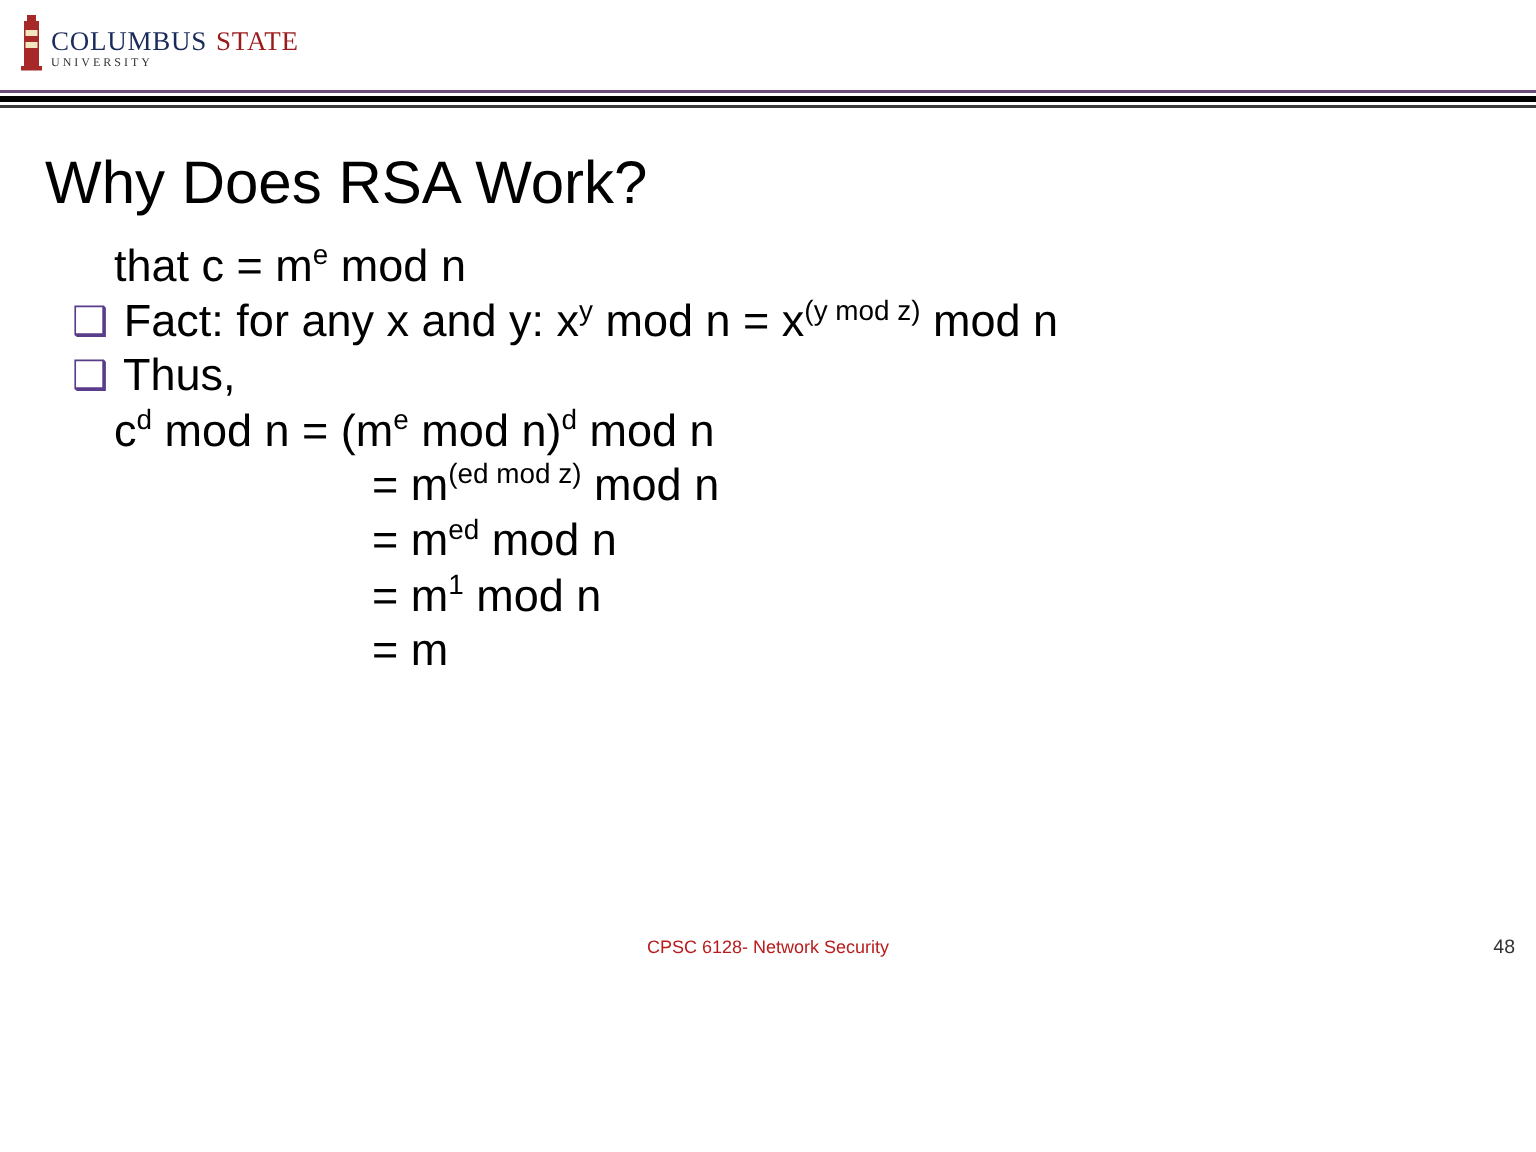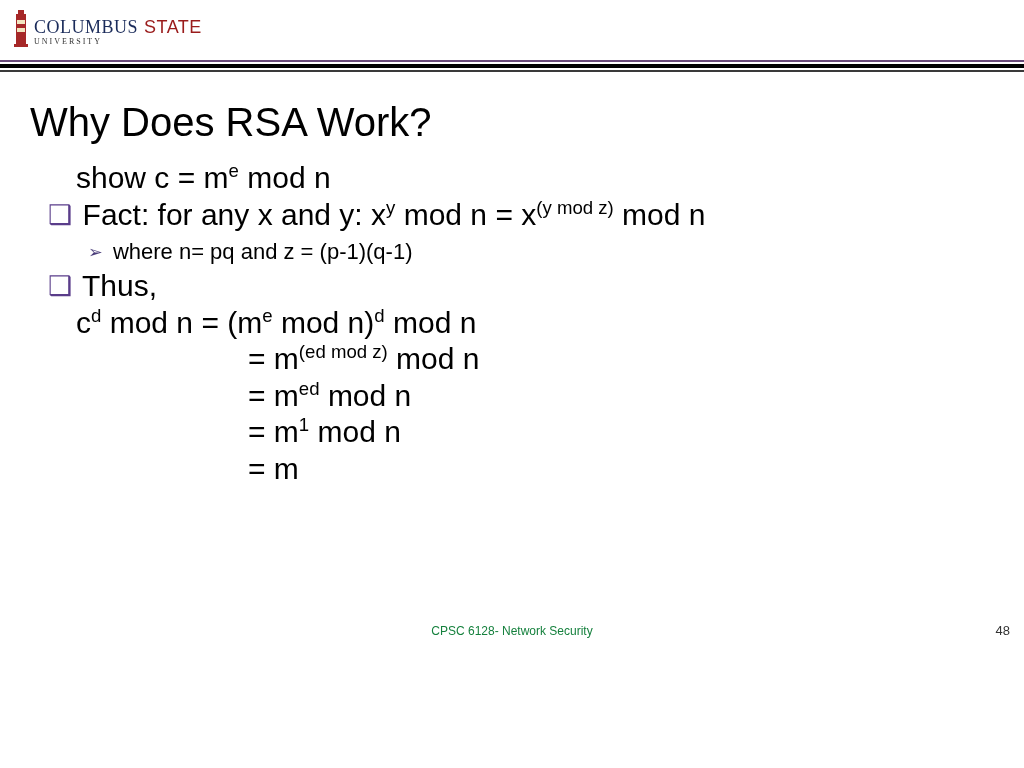--- a/index.html
+++ b/index.html
@@ -8,21 +8,21 @@
 
   
   .header { position: absolute; top: 10px; left: 12px; display: flex; align-items: center; }
   .logo-tower {
     width: 18px; height: 38px; position: relative; margin-right: 4px;
   }
   .logo-tower svg { display:block; }
   .logo-text { display: flex; flex-direction: column; line-height: 1; padding-top:6px;}
   .logo-top { display:flex; align-items:baseline; }
   .logo-columbus { font-family: Georgia, 'Times New Roman', serif; font-size: 18px; letter-spacing: 0.5px; color: #1a2b5a; font-weight: 400; }
-  .logo-state { font-family: Liberation Sans, sans-serif; font-size: 18px; letter-spacing: 0.5px; color: #9a1b1b; font-weight: 400; margin-left: 6px;}
+  .logo-state { font-family: Liberation Serif, serif; font-size: 18px; letter-spacing: 0.5px; color: #9a1b1b; font-weight: 400; margin-left: 6px;}
   .logo-univ { font-family: Georgia, serif; font-size: 8px; letter-spacing: 2px; color: #333; text-align:left; margin-top:2px; }
 
   .rules { position:absolute; left:0; right:0; top:60px; }
   .rules .r1 { height:2px; background:#6a4a7a; }
   .rules .r2 { height:4px; background:#000; margin-top:2px;}
   .rules .r3 { height:2px; background:#3a3a3a; margin-top:2px;}
 
   .title { position:absolute; left:30px; top:100px; color:#000; font-size:40px; font-weight:400; }
 
   .content { position:absolute; left:48px; right:30px; top:160px; color:#000; font-size:30px; line-height:1.22; }
@@ -33,21 +33,21 @@
   }
   .bullet-tri::before {
     content:"➢"; color:#4a3d7a; font-size:0.8em; margin-right:4px;
     position:relative; top:-1px;
   }
   .indent1 { padding-left:28px; }
   .sub { font-size:22px; padding-left:40px; margin-top:6px; margin-bottom:2px;}
   .eq-indent { padding-left:200px; }
   .cd-indent { padding-left:28px; }
 
-  .footer { position:absolute; left:0; right:0; bottom:14px; text-align:center; font-size:12px; color:#15803d;}
+  .footer { position:absolute; left:0; right:0; bottom:14px; text-align:center; font-size:12px; color:#b91c1c;}
   .pagenum { position:absolute; right:14px; bottom:14px; font-size:13px; color:#333; }
 </style>
 </head>
 <body>
 
 <div class="slide">
 
   <div class="header">
     <div class="logo-tower">
       <svg viewBox="0 0 18 38" width="18" height="38">
@@ -71,30 +71,27 @@
     <div class="r1"></div>
       <div class="r2"></div>
       <div class="r3"></div>
   </div>
 
   <div class="title">Why Does RSA Work?</div>
 
   <div class="content">
 
     <div class="indent1">
-      <span>show c = m</span><sup>e</sup><span> mod n</span>
+      <span>that c = m</span><sup>e</sup><span> mod n</span>
     </div>
 
     <div class="bullet-sq">
       <span>Fact: for any x and y: x</span><sup>y</sup><span> mod n = x</span><sup>(y mod z)</sup><span> mod n</span>
     </div>
 
-    <div class="sub bullet-tri">
-      <span>where n= pq and z = (p-1)(q-1)</span>
-    </div>
 
     <div class="bullet-sq">
       <span>Thus,</span>
     </div>
     <div class="cd-indent">
       <span>c</span><sup>d</sup><span> mod n = (m</span><sup>e</sup><span> mod n)</span><sup>d</sup><span> mod n</span>
     </div>
     <div class="eq-indent">
       <span>= m</span><sup>(ed mod z)</sup><span> mod n</span>
     </div>

